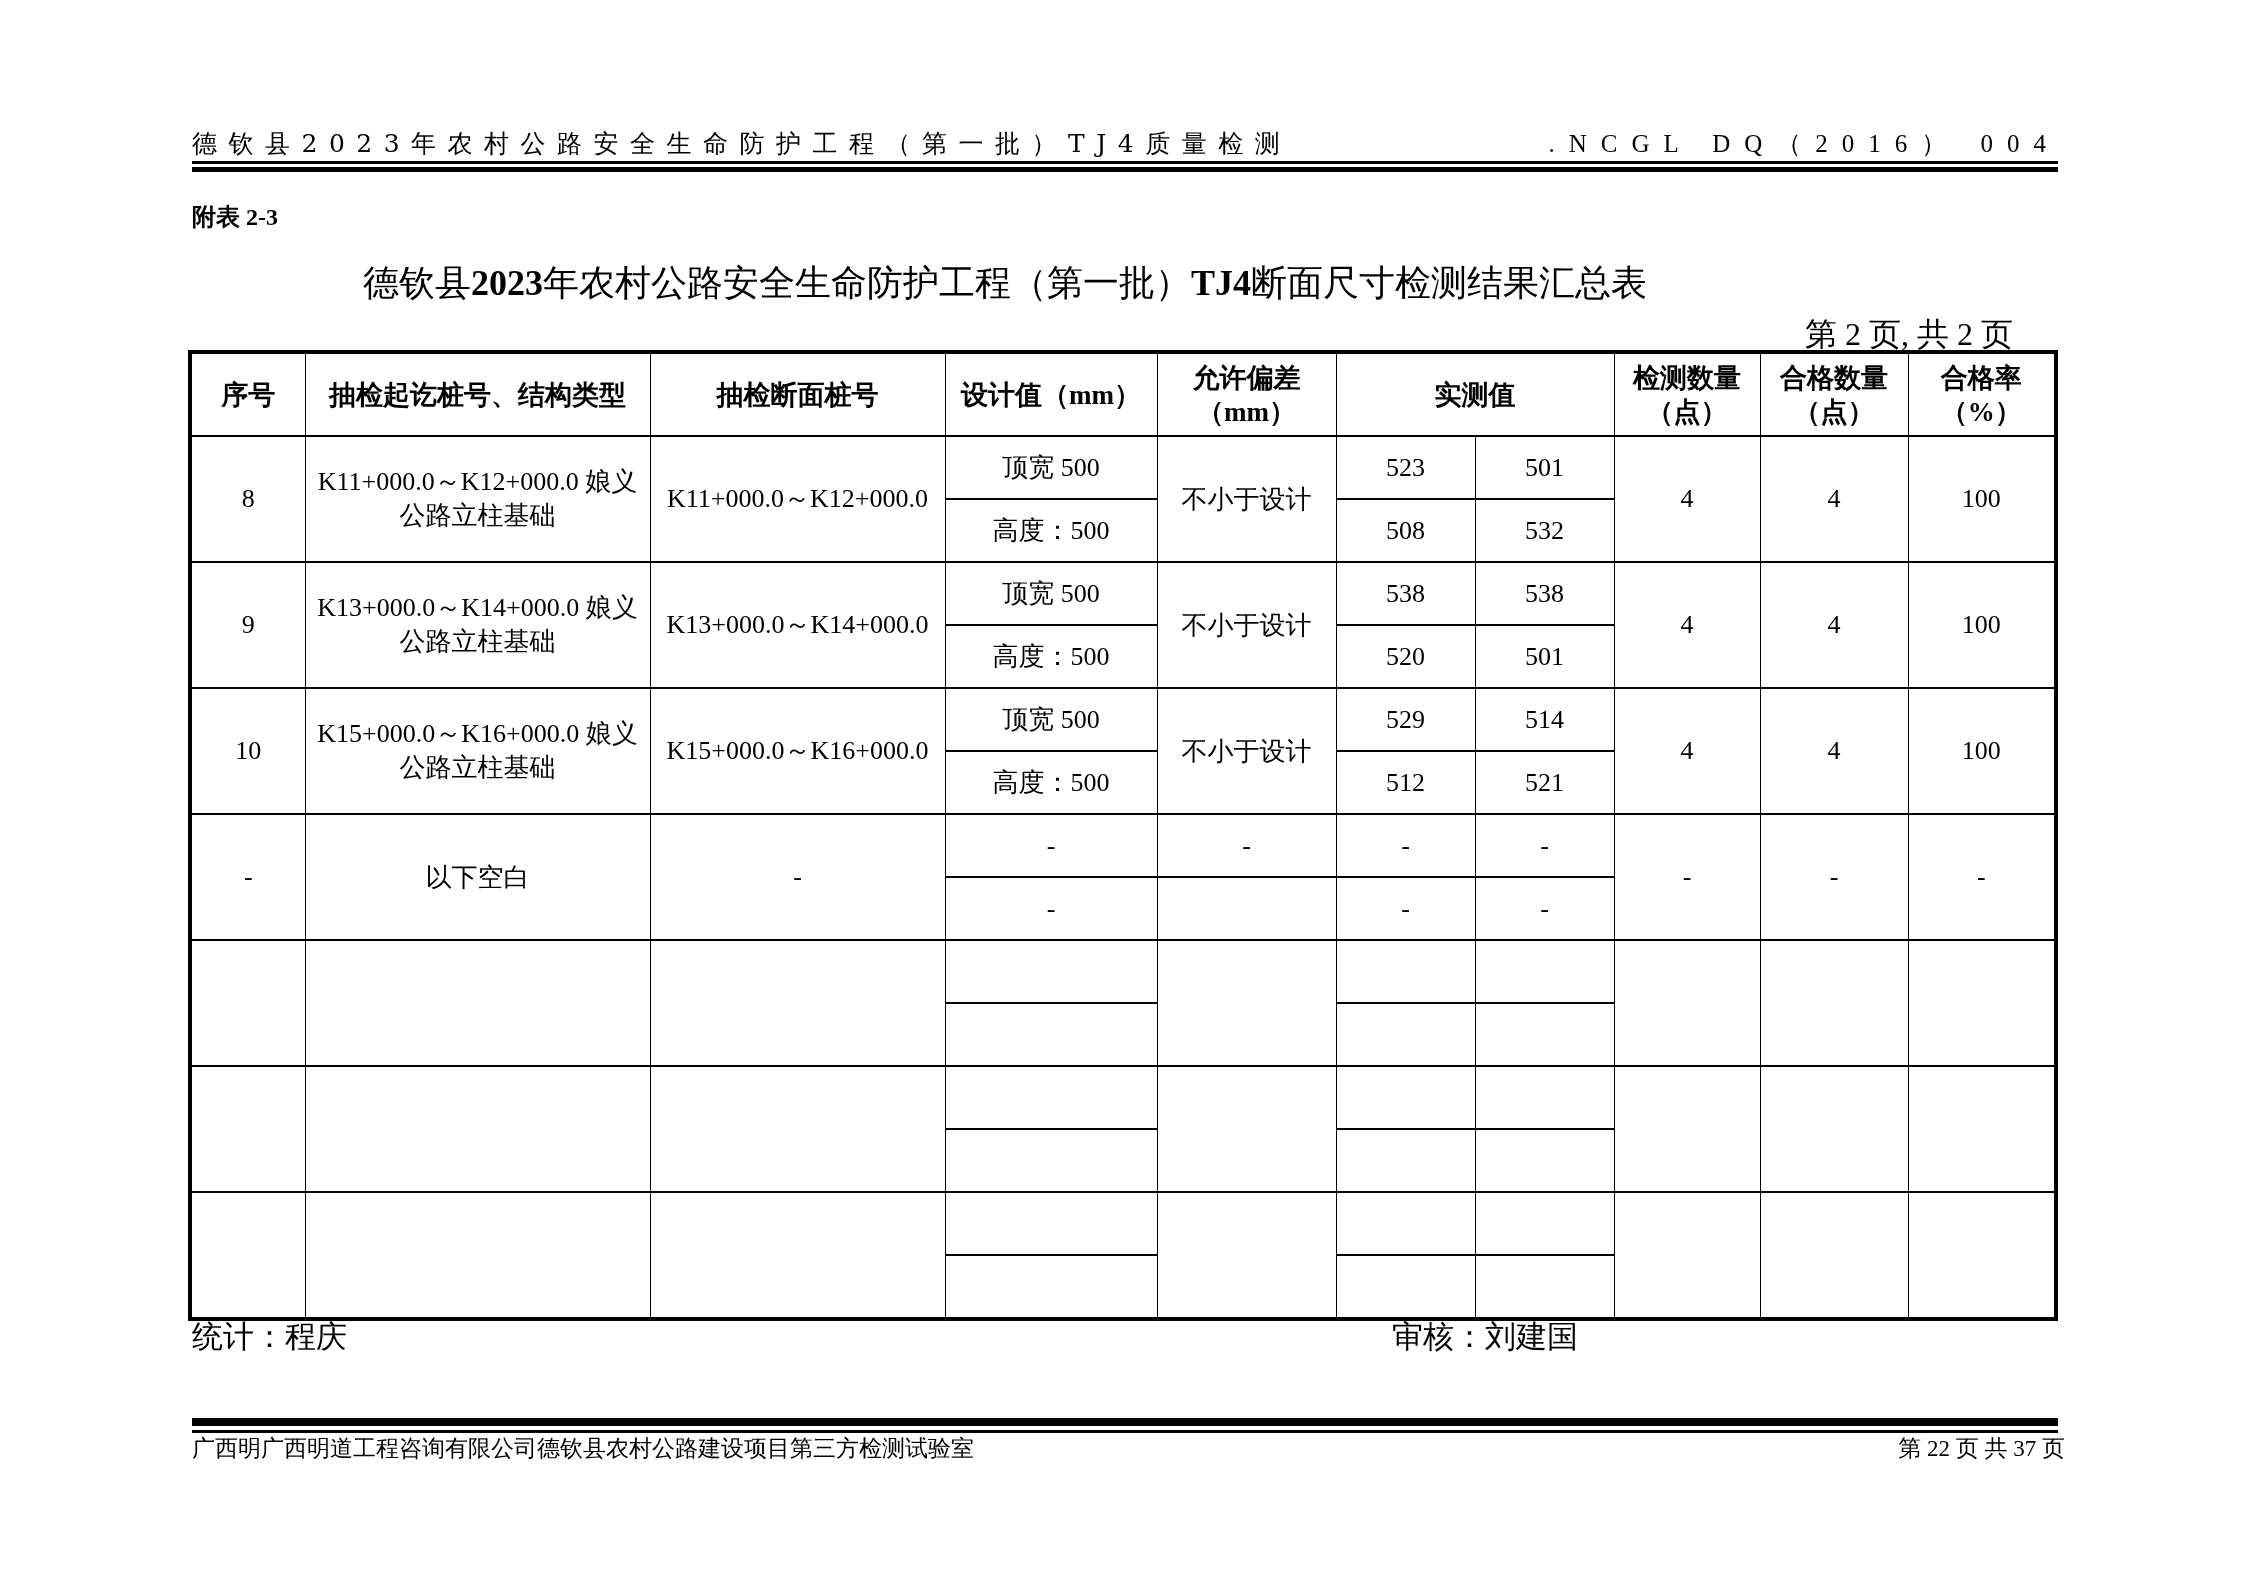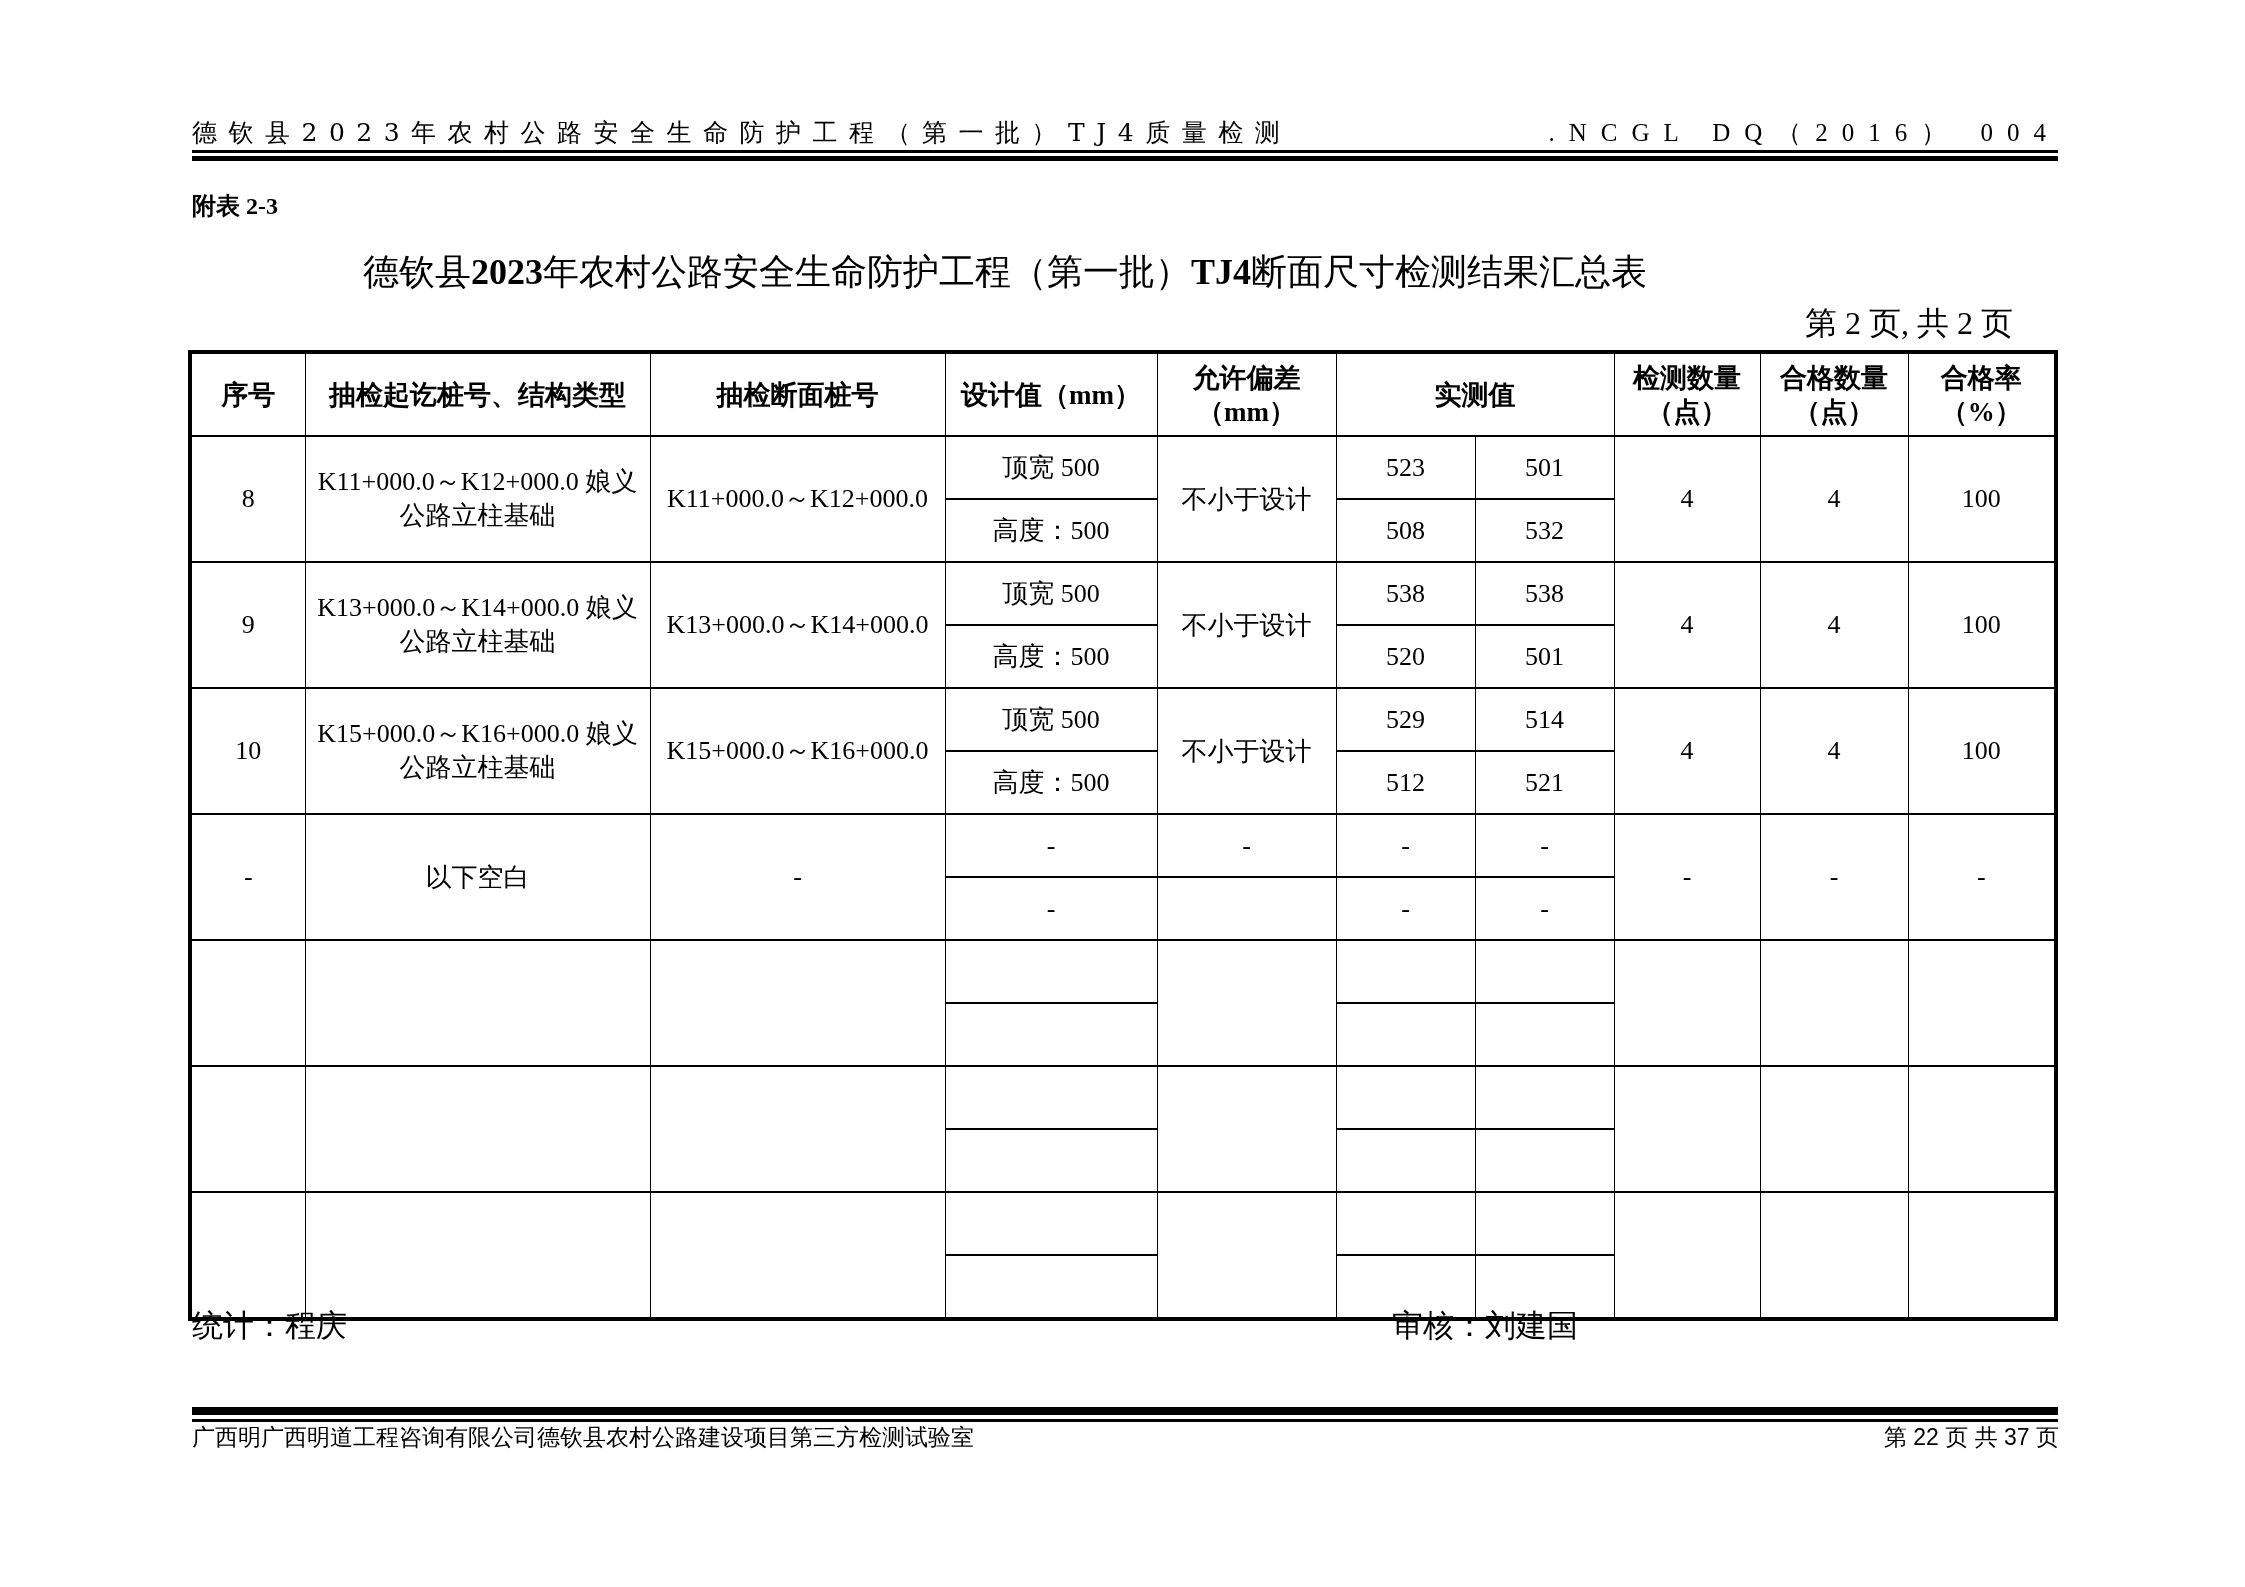--- a/index.html
+++ b/index.html
@@ -1,18 +1,18 @@
 <!DOCTYPE html>
 <html><head>
 <meta charset="utf-8">
 <style>
   html, body { margin: 0; padding: 0; background: #ffffff; }
   body { width: 2245px; height: 1587px; position: relative; overflow: hidden;
          font-family: "DejaVu Serif", "Liberation Serif", serif; color: #000; }
-  .abs { position: absolute; }
+  .abs { position: absolute; margin-top: 11px; }
   .hdr-left { left: 192px; top: 116px; font-size: 25px; letter-spacing: 11.5px; white-space: nowrap; }
   .hdr-right { right: 185px; top: 116px; font-size: 25px; letter-spacing: 14px; white-space: nowrap; font-family: "Liberation Serif", serif; }
   .hdr-line1 { left: 192px; top: 150px; width: 1866px; height: 3px; background: #000; }
   .hdr-line2 { left: 192px; top: 156px; width: 1866px; height: 5px; background: #000; }
   .appendix { left: 192px; top: 190px; font-size: 24px; font-weight: bold; font-family: "Liberation Serif", serif; }
   .title { left: 0; width: 2010px; top: 248px; text-align: center; font-size: 36px; font-family: "Liberation Serif", serif; }
   .title b { font-weight: bold; }
   .pageno { right: 232px; top: 302px; font-size: 32px; font-family: Liberation Serif, serif; white-space: nowrap; }
 
   table.main { position: absolute; left: 188px; top: 350px; width: 1866px;
@@ -24,21 +24,21 @@
   table.main tr.grp-start > td { border-top: 2px solid #000; }
   table.main td.sub2 { border-top: 2px solid #000; }
   td.station { font-family: "DejaVu Sans Mono", "Liberation Mono", monospace; font-size: 23px; line-height: 34px; padding: 0 6px; }
   td.sans { font-family: "DejaVu Sans", "Liberation Sans", sans-serif; font-size: 26px; }
 
   .sign-left { left: 192px; top: 1305px; font-size: 31px; font-family: "DejaVu Sans", sans-serif; text-align: center; }
   .sign-right { left: 1392px; top: 1305px; font-size: 31px; font-family: Liberation Sans, sans-serif; }
   .ftr-line1 { left: 192px; top: 1407px; width: 1866px; height: 8px; background: #000; }
   .ftr-line2 { left: 192px; top: 1419px; width: 1866px; height: 3px; background: #000; }
   .ftr-left { left: 192px; top: 1422px; font-size: 23px; font-family: "DejaVu Sans", sans-serif; white-space: nowrap; }
-  .ftr-right { right: 186px; top: 1422px; font-size: 23px; font-family: Liberation Sans, sans-serif; white-space: nowrap; }
+  .ftr-right { right: 180px; top: 1422px; font-size: 23px; font-family: Liberation Serif, serif; white-space: nowrap; }
 </style>
 </head>
 <body>
 
 <div class="abs hdr-left">德钦县2023年农村公路安全生命防护工程（第一批）TJ4质量检测</div>
 <div class="abs hdr-right">.NCGL DQ（2016） 004</div>
 <div class="abs hdr-line1"></div>
 <div class="abs hdr-line2"></div>
 
 <div class="abs appendix">附表 2-3</div>

